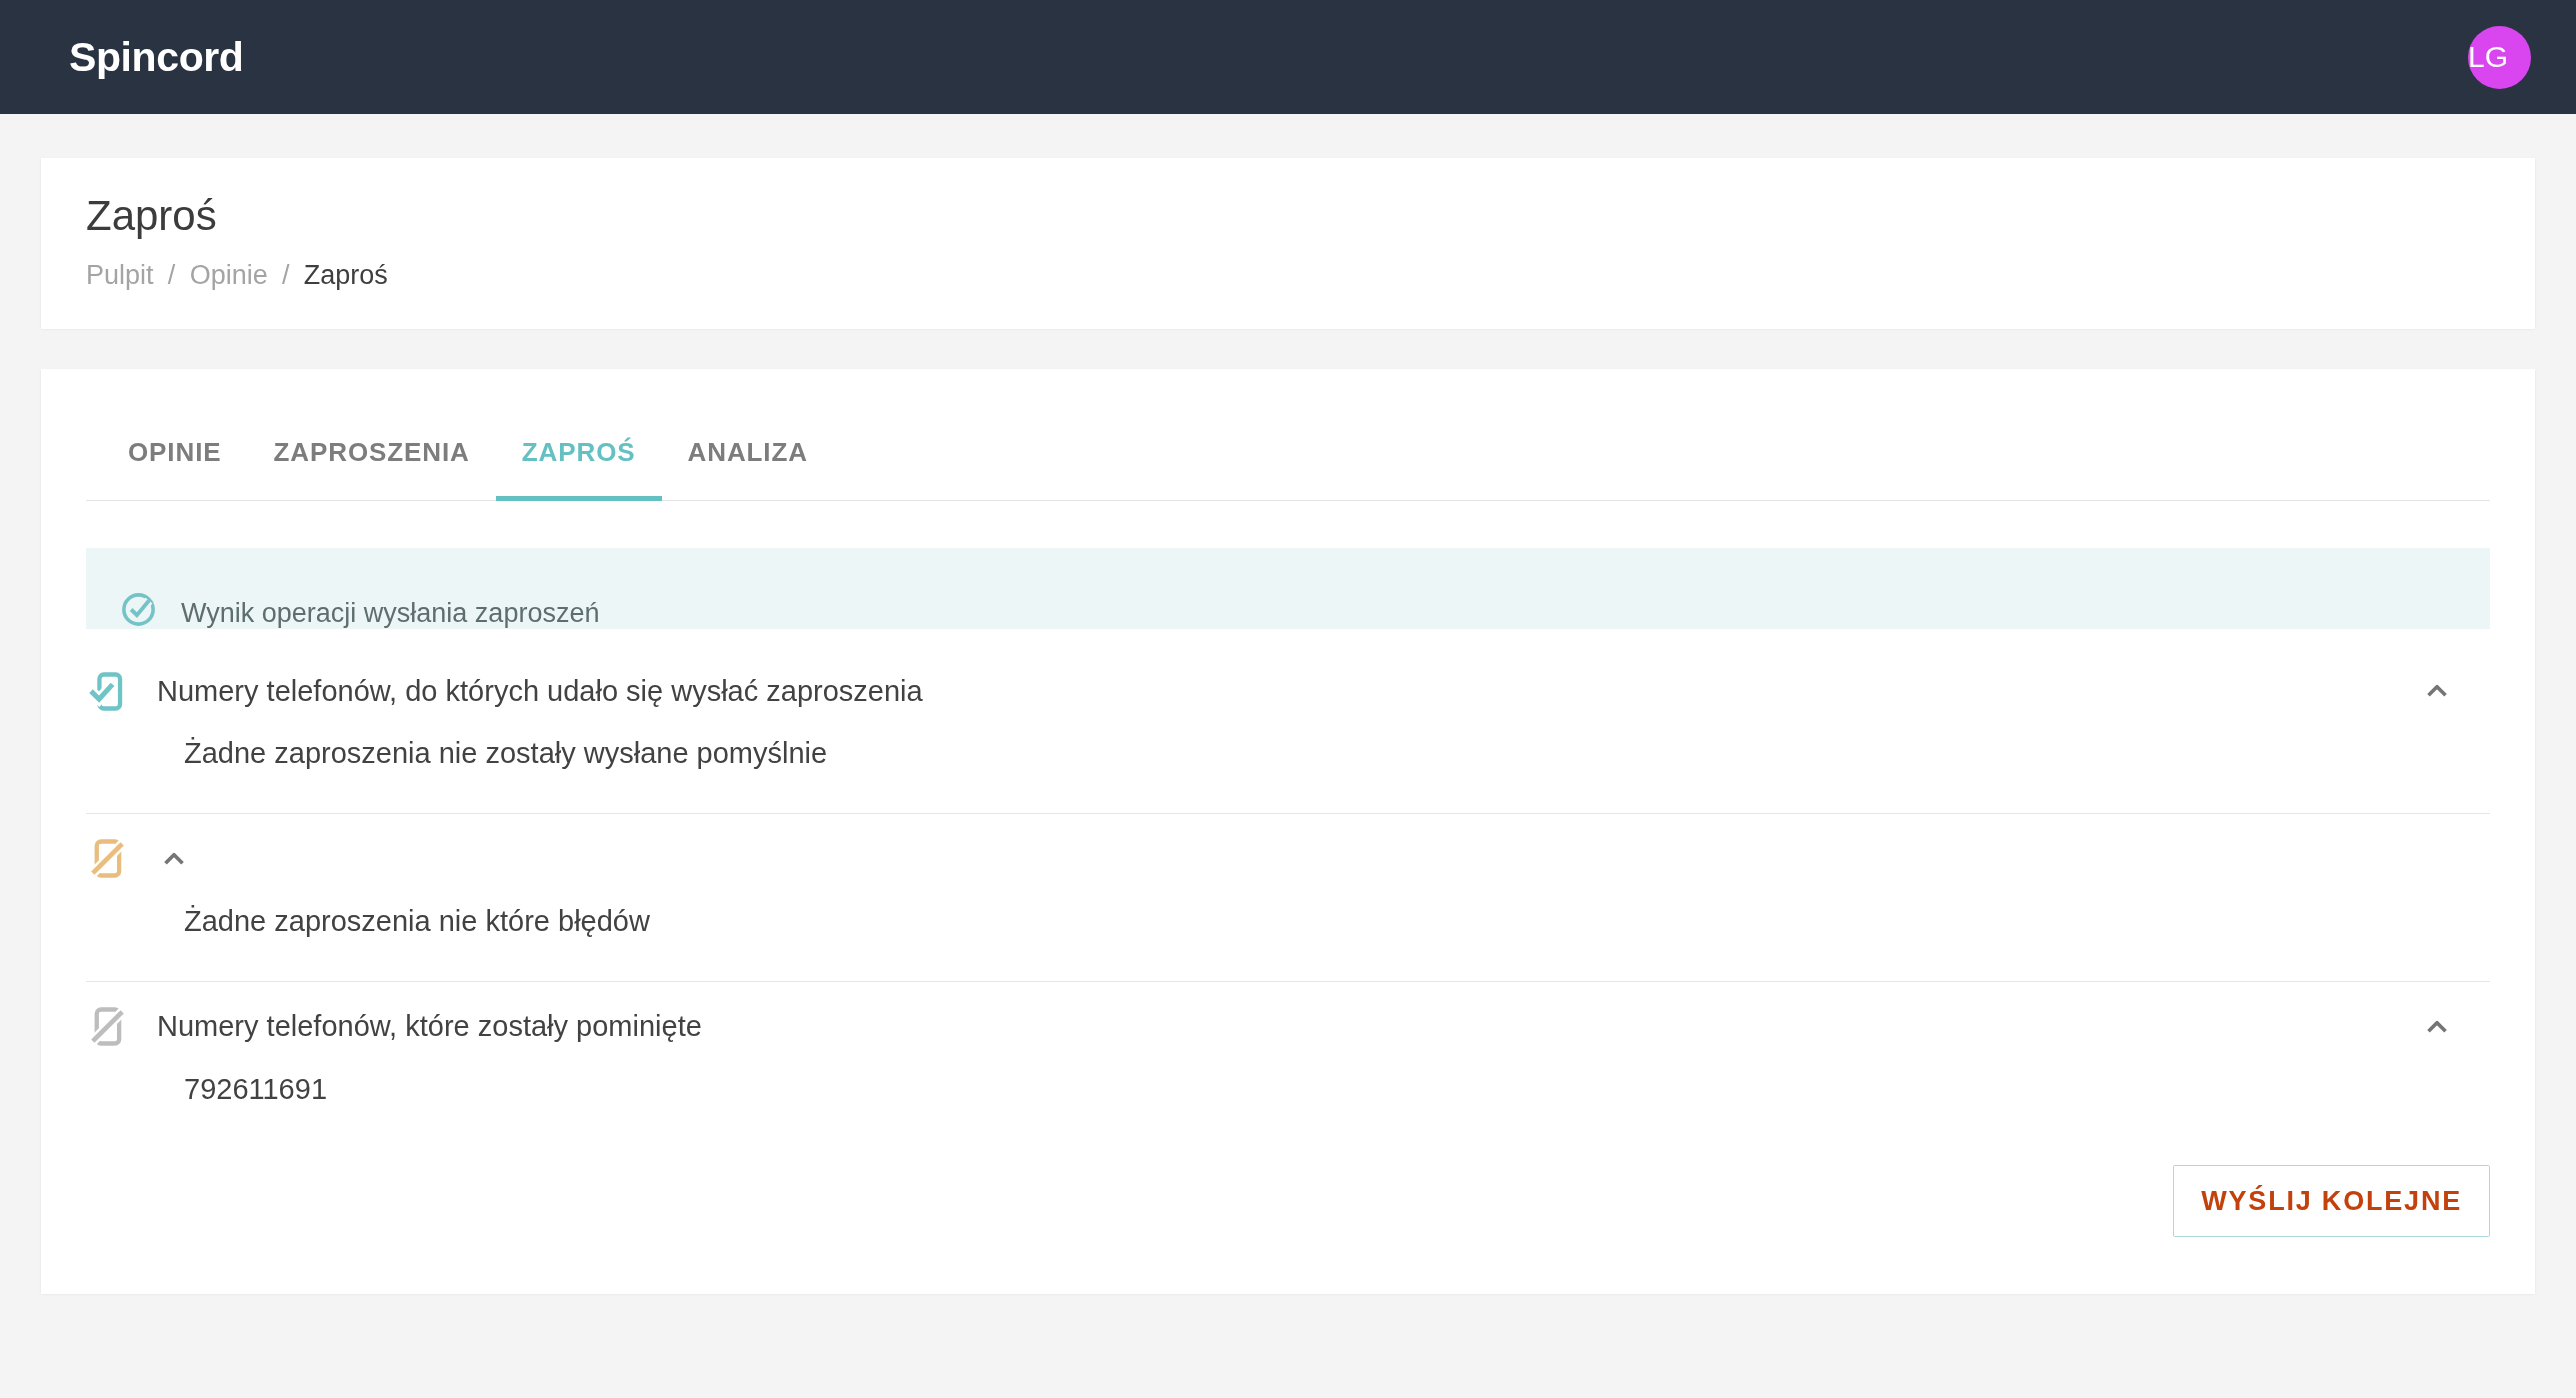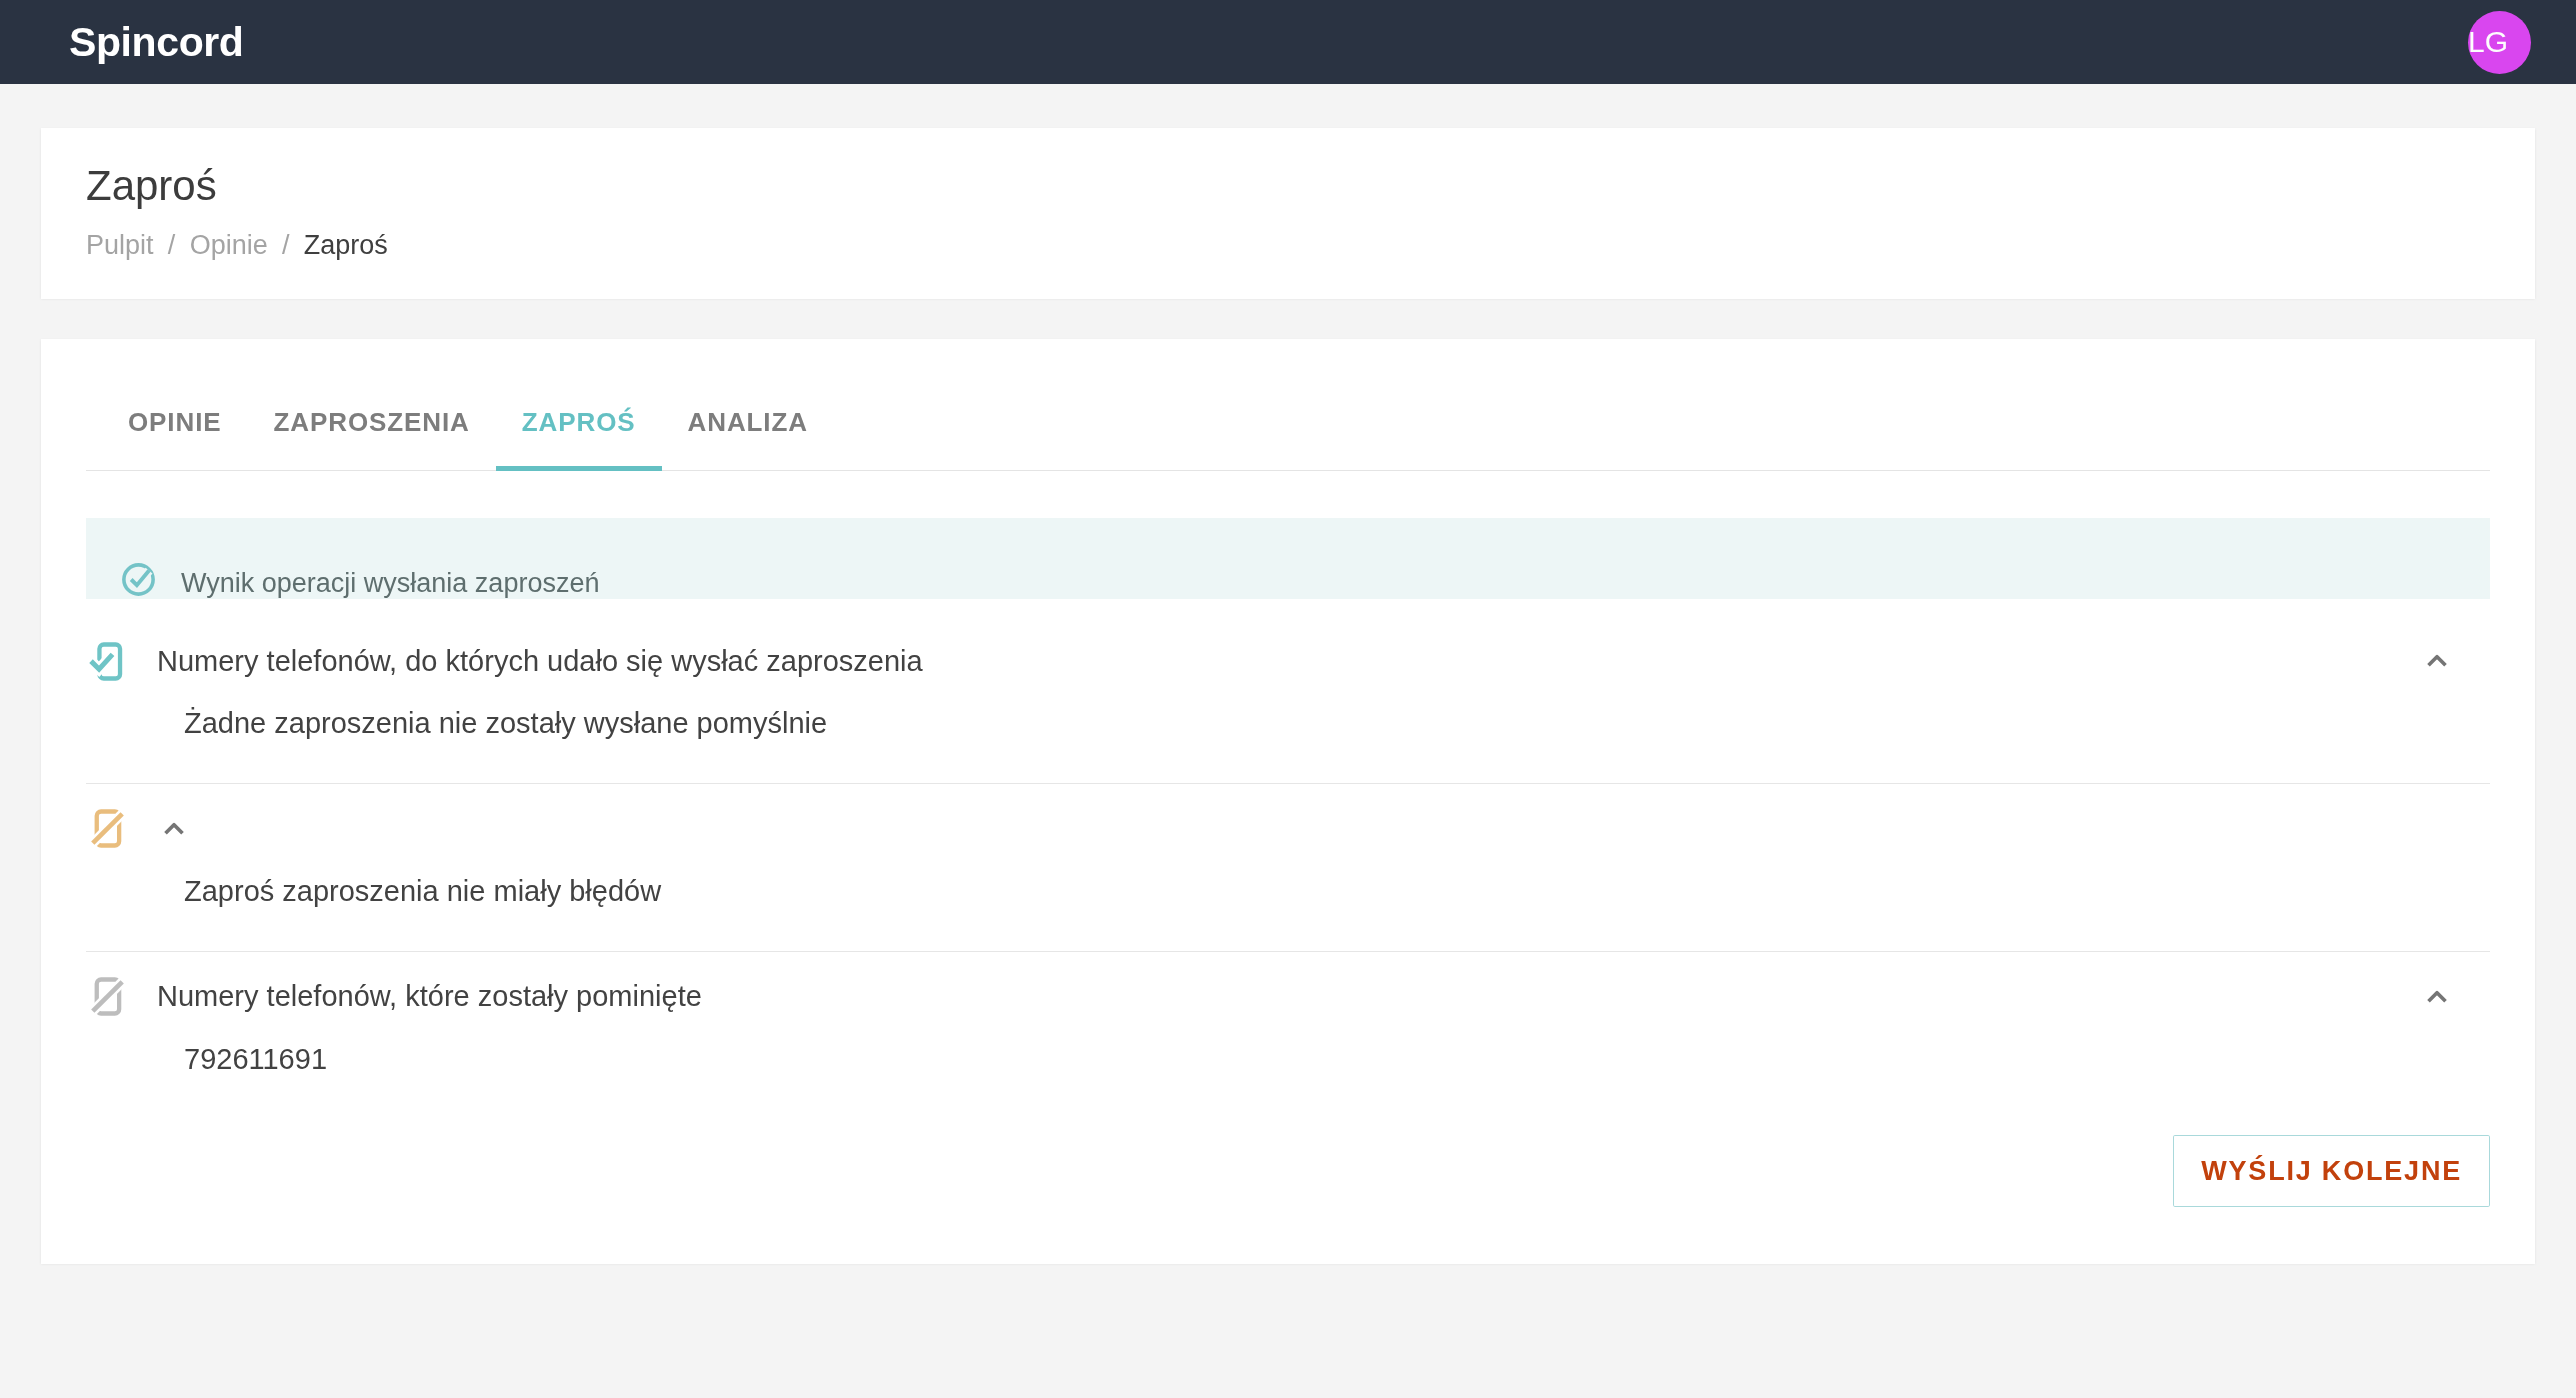--- a/index.html
+++ b/index.html
@@ -6,21 +6,21 @@
   html, body {
     margin: 0; padding: 0;
     width: 2576px; height: 1398px;
     background: #f4f4f4;
     font-family: "Liberation Sans", sans-serif;
     overflow: hidden;
   }
 
   
   .topbar {
-    height: 84px;
+    height: 114px;
     background: #2a3342;
     display: flex;
     align-items: center;
     justify-content: space-between;
     padding: 0 45px 0 69px;
   }
   .brand {
     color: #ffffff;
     font-size: 41px;
     font-weight: bold;
@@ -203,21 +203,21 @@
           <rect x="6" y="2.5" width="12.5" height="19" rx="2.4" stroke-width="2.4" stroke="#e9bd7d"></rect>
           <path d="M3 21 L21 3" stroke="#ffffff" stroke-width="5.5" fill="none"></path>
           <path d="M3.8 20.2 L20.2 3.8" stroke-width="2.6" fill="none" stroke="#e9bd7d"></path>
         </svg>
         <button class="chevron-btn">
           <svg class="icon" width="34" height="34" viewBox="0 0 24 24" fill="none">
             <path d="M6 15 L12 9 L18 15" stroke-width="2.6" stroke-linejoin="round" stroke="#757575"></path>
           </svg>
         </button>
       </div>
-      <div class="section-body">Zaproś zaproszenia nie miały błędów</div>
+      <div class="section-body">Żadne zaproszenia nie które błędów</div>
     </div>
 
     <div class="section">
       <div class="section-header">
         <svg class="icon" width="43" height="43" viewBox="0 0 24 24" fill="none">
           <rect x="6" y="2.5" width="12.5" height="19" rx="2.4" stroke-width="2.4" stroke="#bdbdbd"></rect>
           <path d="M3 21 L21 3" stroke="#ffffff" stroke-width="5.5" fill="none"></path>
           <path d="M3.8 20.2 L20.2 3.8" stroke-width="2.6" fill="none" stroke="#bdbdbd"></path>
         </svg>
         <span class="section-title">Numery telefonów, które zostały pominięte</span>

